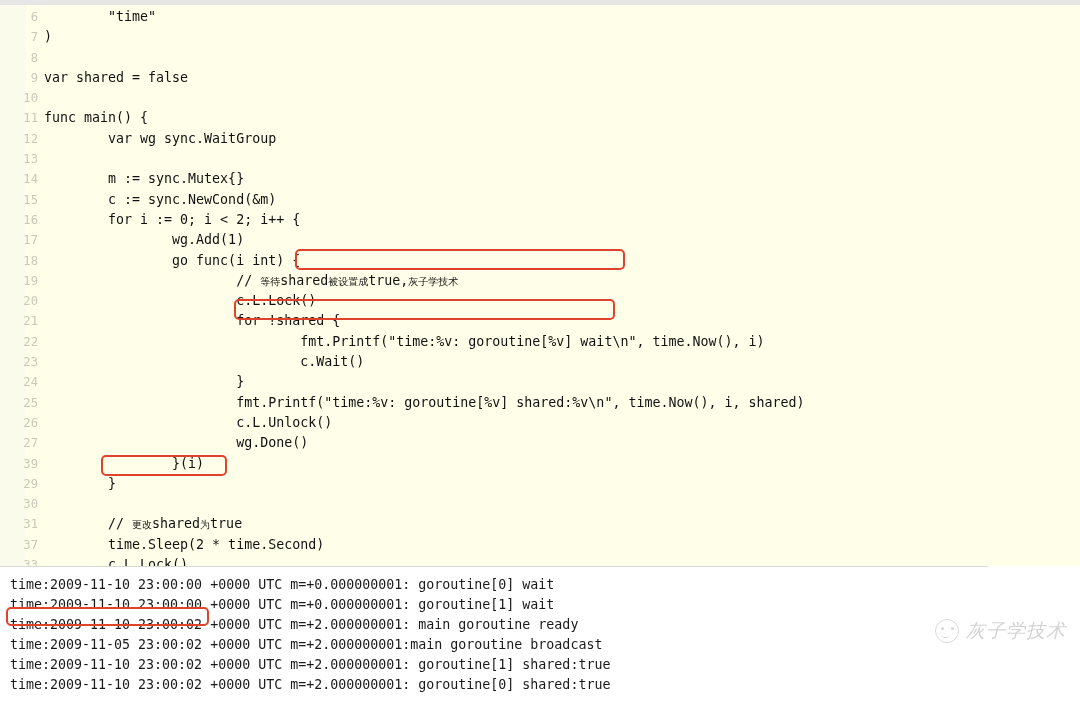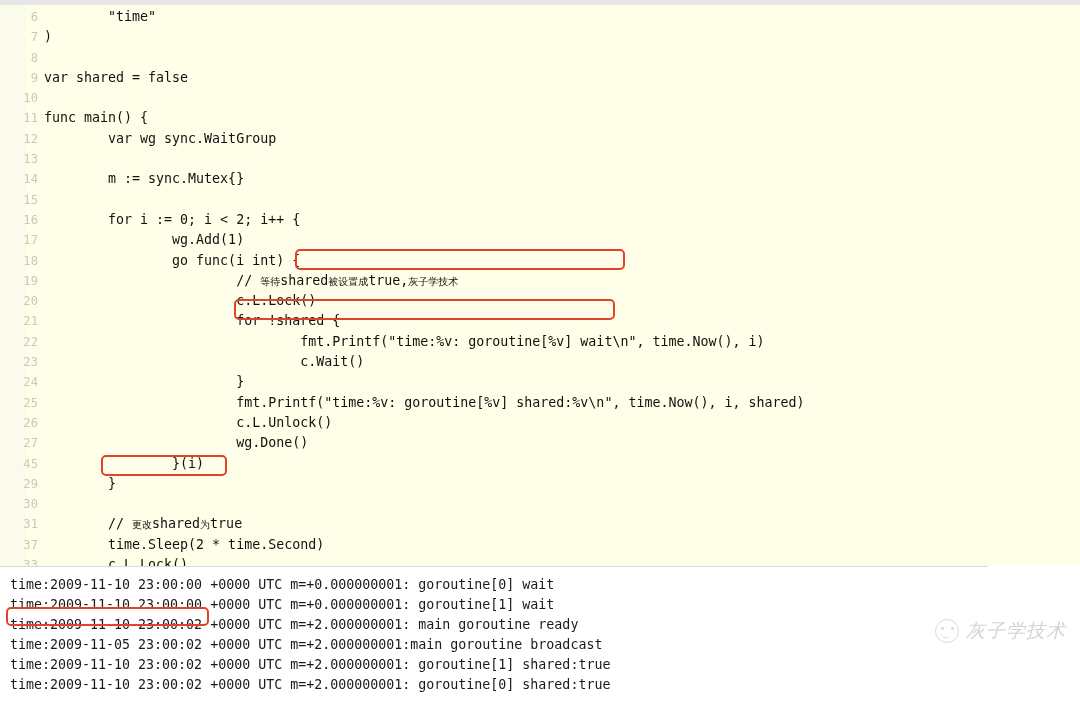--- a/index.html
+++ b/index.html
@@ -169,34 +169,34 @@
     <div class="code-lines" id="code-lines">
         <div class="line"><span class="ln">6</span><span class="ltext">        "time"</span></div>
         <div class="line"><span class="ln">7</span><span class="ltext">)</span></div>
         <div class="line"><span class="ln">8</span><span class="ltext"></span></div>
         <div class="line"><span class="ln">9</span><span class="ltext">var shared = false</span></div>
         <div class="line"><span class="ln">10</span><span class="ltext"></span></div>
         <div class="line"><span class="ln">11</span><span class="ltext">func main() {</span></div>
         <div class="line"><span class="ln">12</span><span class="ltext">        var wg sync.WaitGroup</span></div>
         <div class="line"><span class="ln">13</span><span class="ltext"></span></div>
         <div class="line"><span class="ln">14</span><span class="ltext">        m := sync.Mutex{}</span></div>
-        <div class="line"><span class="ln">15</span></div>
+        <div class="line"><span class="ln">15</span><span class="ltext">        c := sync.NewCond(&amp;m)</span></div>
         <div class="line"><span class="ln">16</span><span class="ltext">        for i := 0; i &lt; 2; i++ {</span></div>
         <div class="line"><span class="ln">17</span><span class="ltext">                wg.Add(1)</span></div>
         <div class="line"><span class="ln">18</span><span class="ltext">                go func(i int) {</span></div>
         <div class="line"><span class="ln">19</span><span class="ltext">                        // <span class="cn">等待</span>shared<span class="cn">被设置成</span>true,<span class="cn">灰子学技术</span></span></div>
         <div class="line"><span class="ln">20</span><span class="ltext">                        c.L.Lock()</span></div>
         <div class="line"><span class="ln">21</span><span class="ltext">                        for !shared {</span></div>
         <div class="line"><span class="ln">22</span><span class="ltext">                                fmt.Printf("time:%v: goroutine[%v] wait\n", time.Now(), i)</span></div>
         <div class="line"><span class="ln">23</span><span class="ltext">                                c.Wait()</span></div>
         <div class="line"><span class="ln">24</span><span class="ltext">                        }</span></div>
         <div class="line"><span class="ln">25</span><span class="ltext">                        fmt.Printf("time:%v: goroutine[%v] shared:%v\n", time.Now(), i, shared)</span></div>
         <div class="line"><span class="ln">26</span><span class="ltext">                        c.L.Unlock()</span></div>
         <div class="line"><span class="ln">27</span><span class="ltext">                        wg.Done()</span></div>
-        <div class="line"><span class="ln">45</span><span class="ltext">                }(i)</span></div>
+        <div class="line"><span class="ln">39</span><span class="ltext">                }(i)</span></div>
         <div class="line"><span class="ln">29</span><span class="ltext">        }</span></div>
         <div class="line"><span class="ln">30</span><span class="ltext"></span></div>
         <div class="line"><span class="ln">31</span><span class="ltext">        // <span class="cn">更改</span>shared<span class="cn">为</span>true</span></div>
         <div class="line"><span class="ln">37</span><span class="ltext">        time.Sleep(2 * time.Second)</span></div>
         <div class="line"><span class="ln">33</span><span class="ltext">        c.L.Lock()</span></div>
       </div>
 
     <div id="editor-annotations">
         <div class="redbox" style="width: 330px; height: 21px; left: 295px; border-color: rgb(224, 67, 44); top: 244px;"></div>
         <div class="redbox" style="width: 381px; height: 21px; left: 234px; border-color: rgb(224, 67, 44); top: 294px;"></div>

